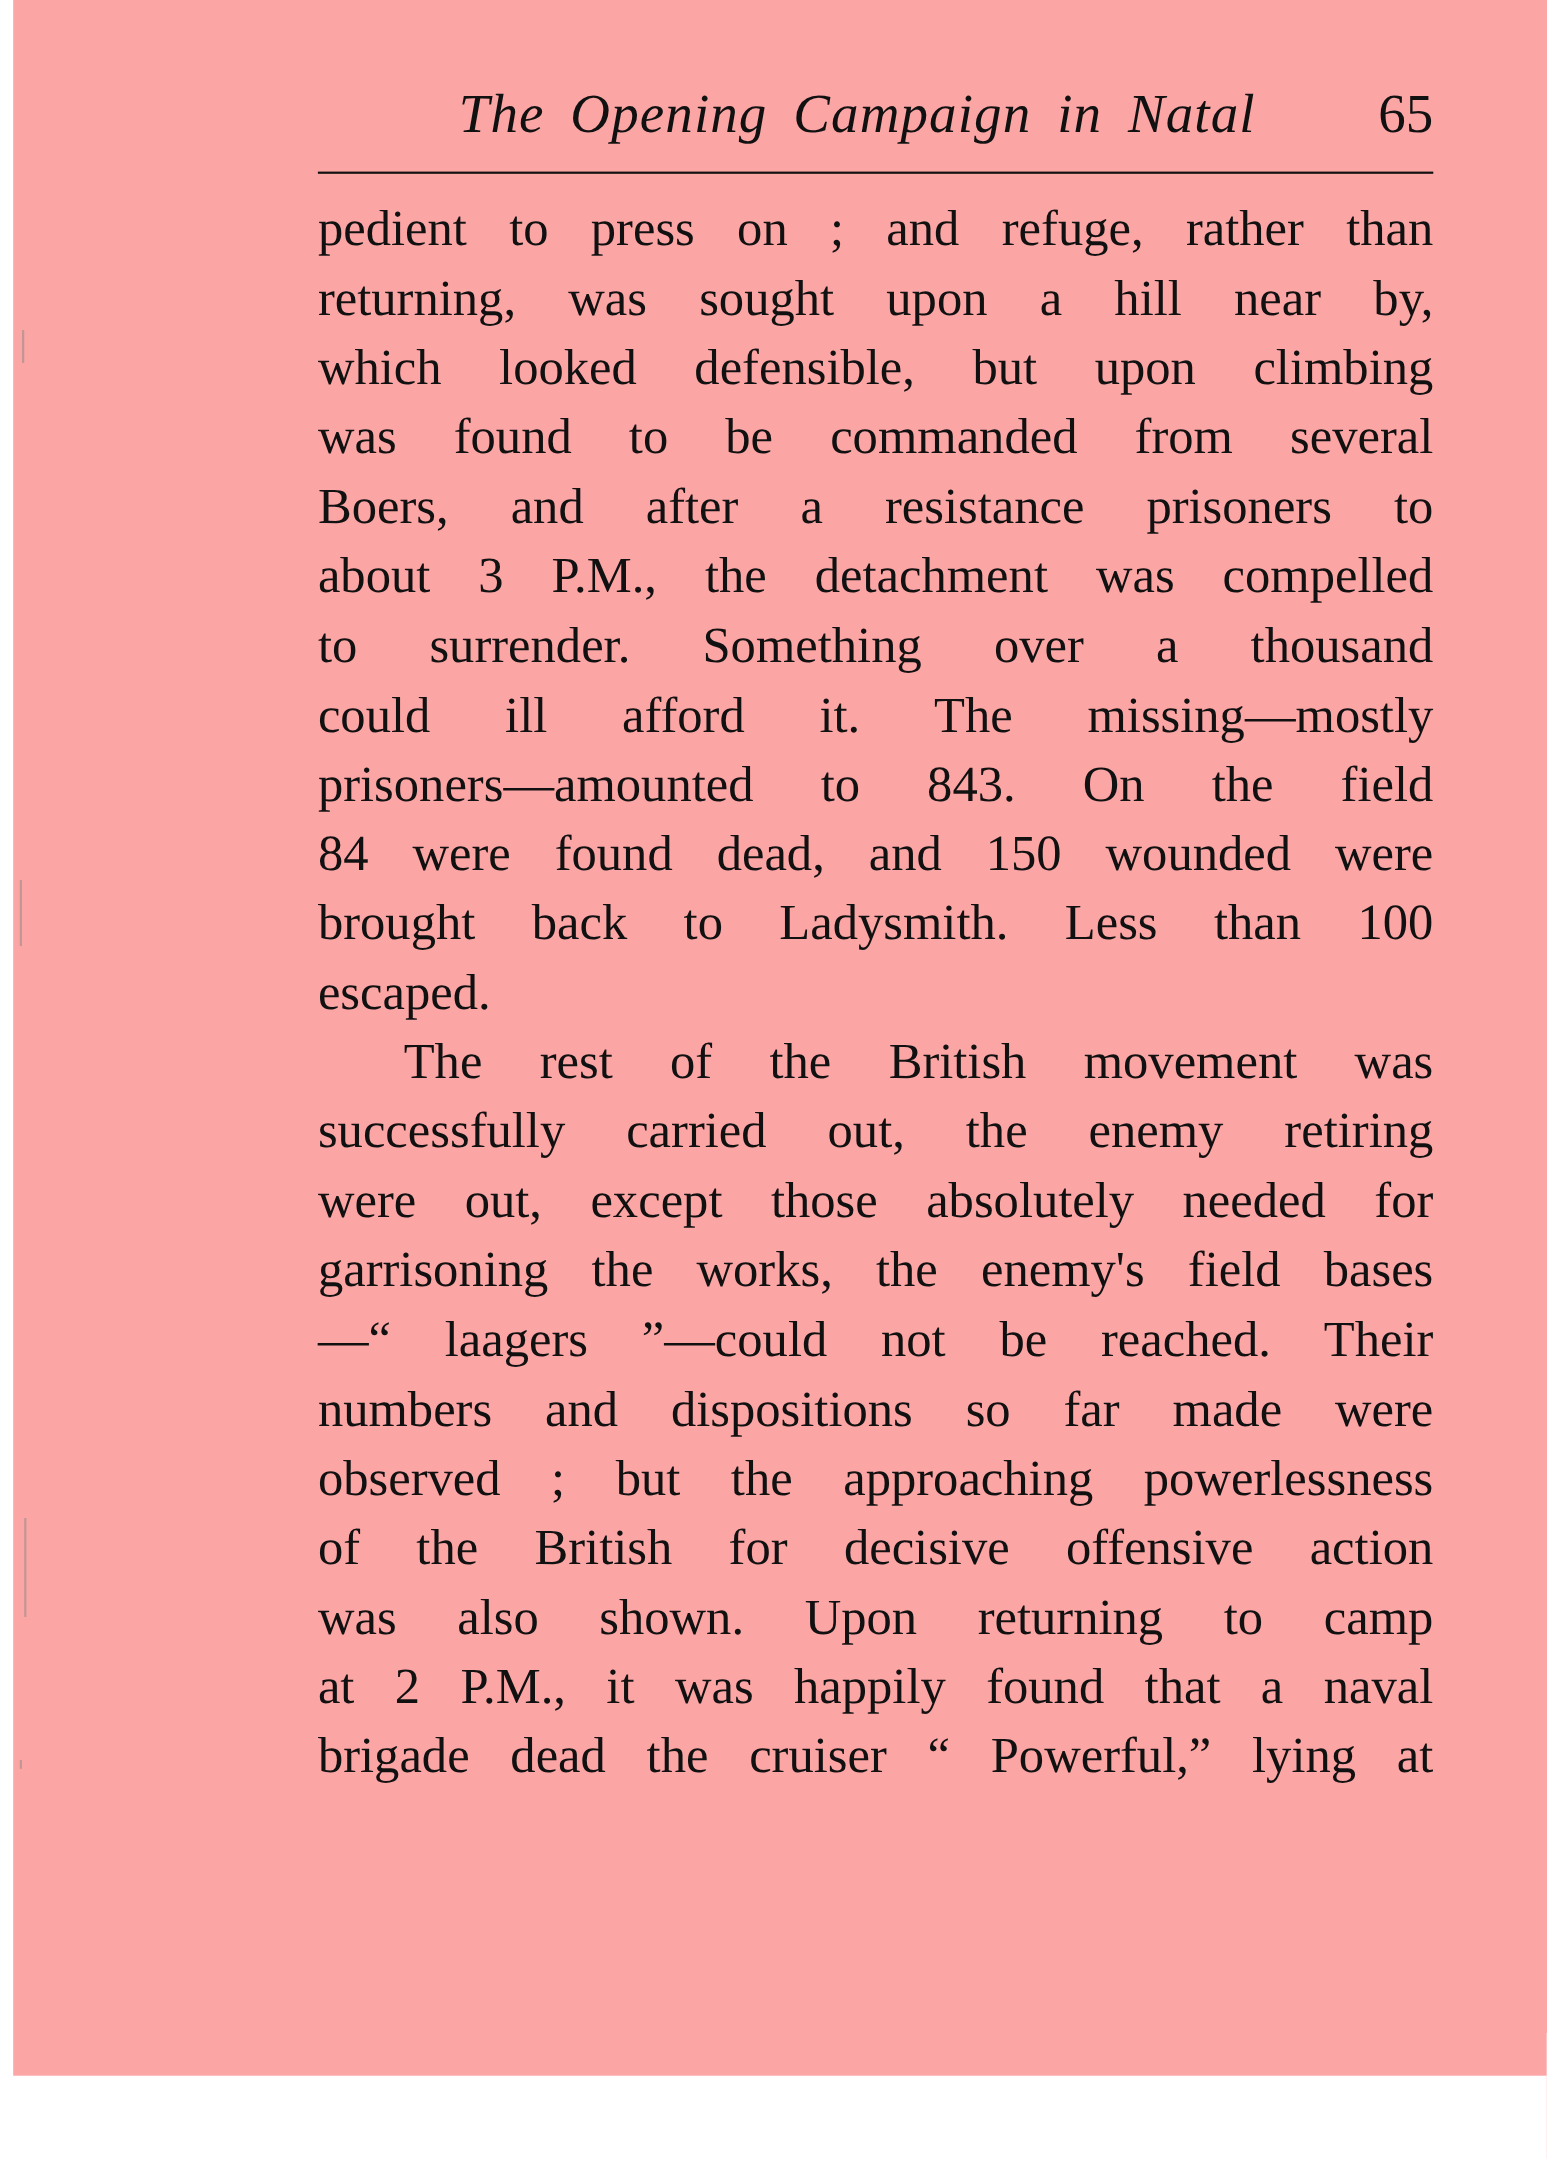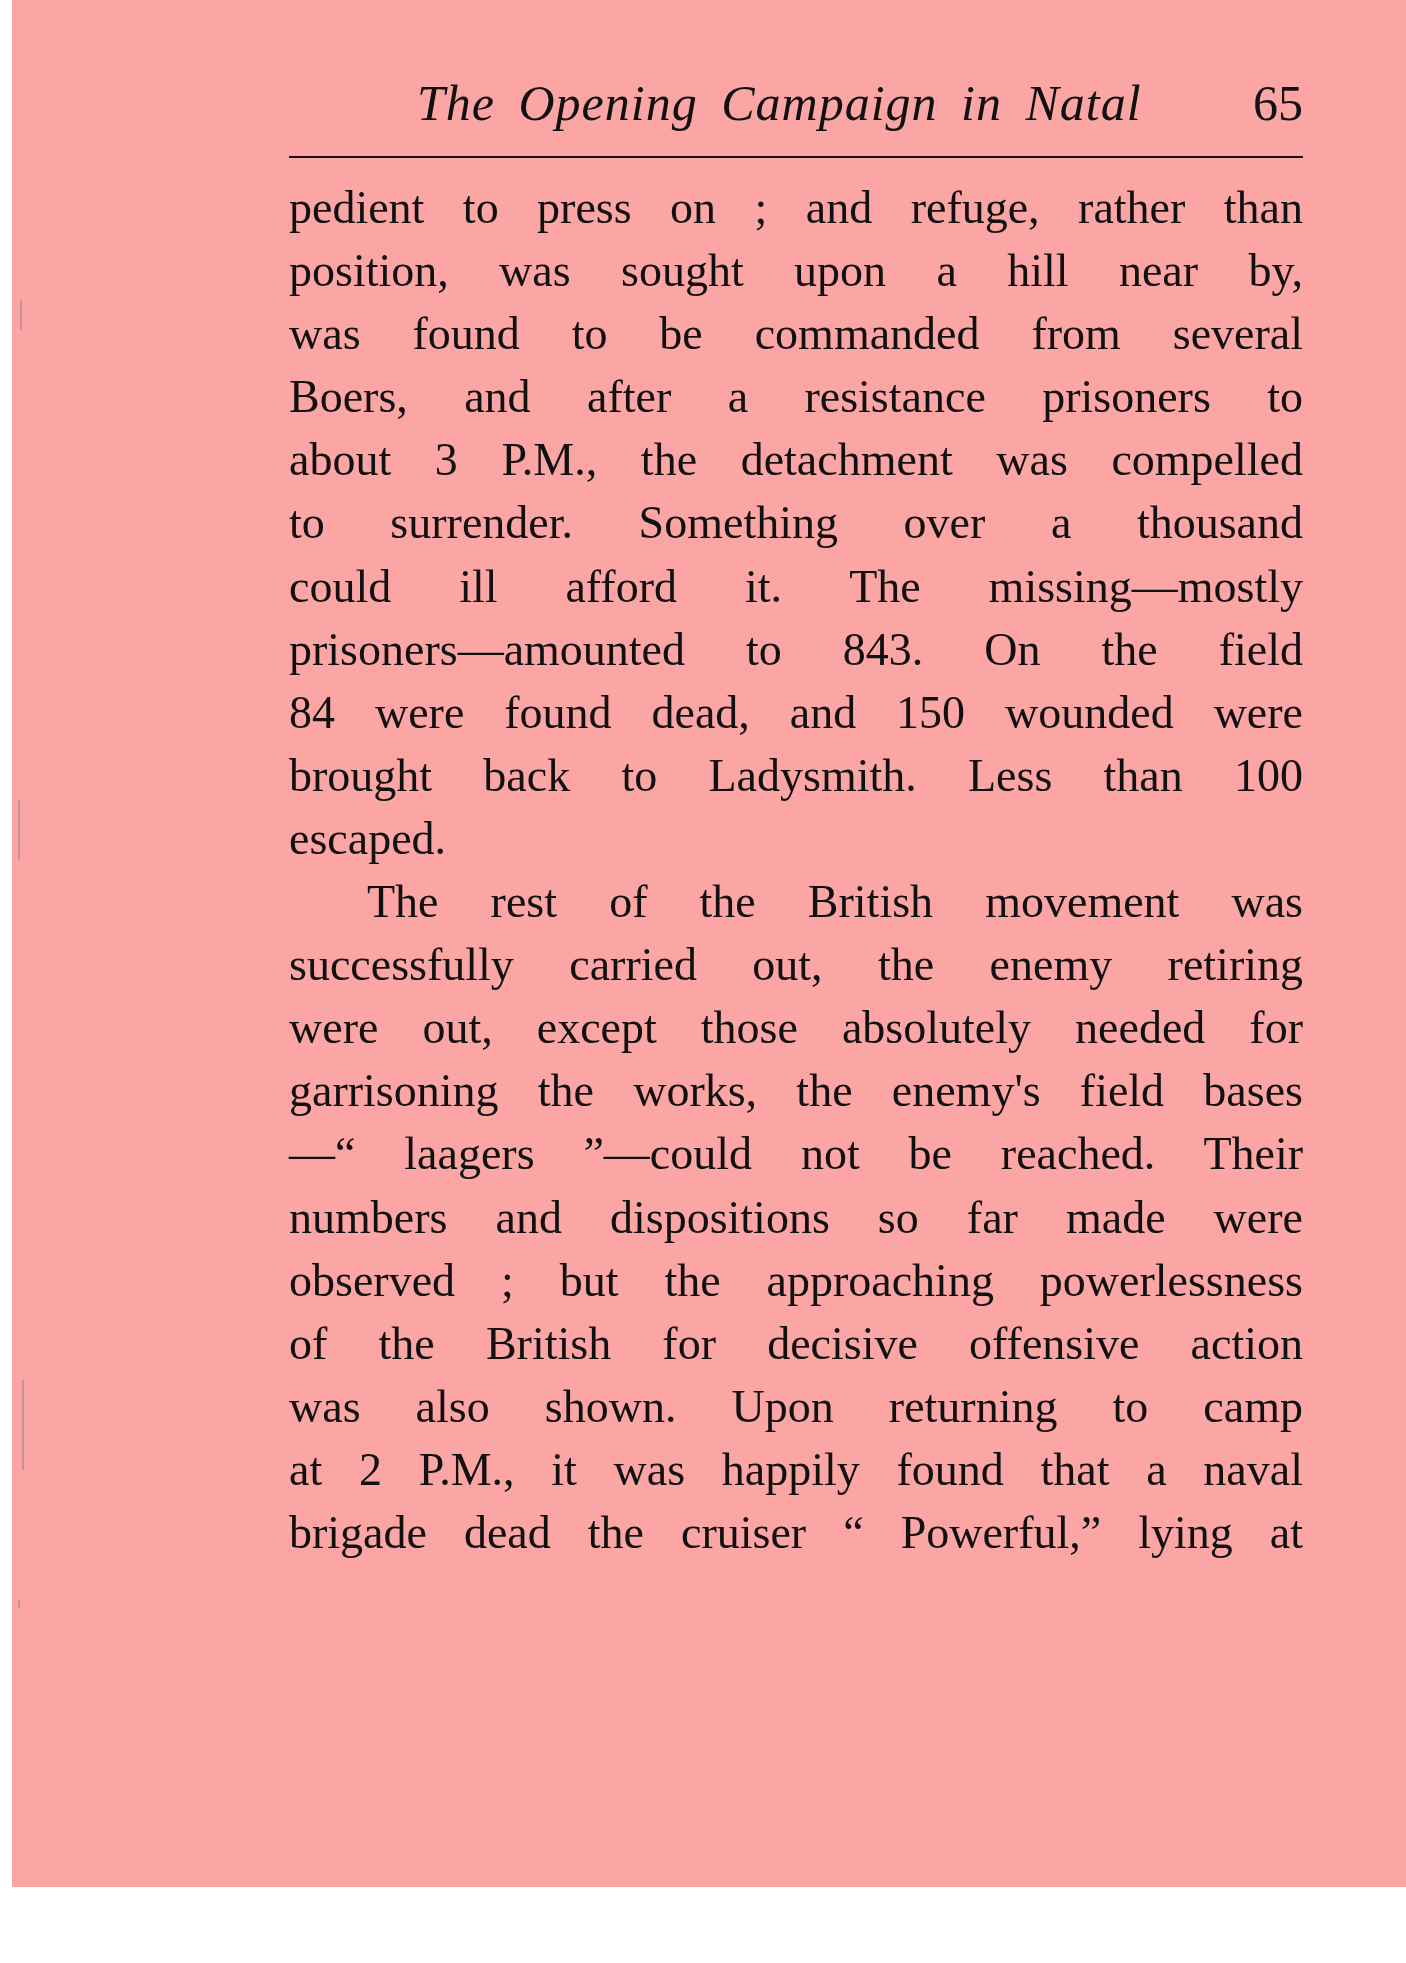--- a/index.html
+++ b/index.html
@@ -45,21 +45,22 @@
   </div>
 
   <div class="running-head">
     <span class="running-title">The Opening Campaign in Natal</span>
     <span class="page-number">65</span>
   </div>
   <div class="head-rule"></div>
 
   <div class="body-text">
     <span class="line">pedient to press on ; and refuge, rather than</span>
-    <span class="line">position, was sought upon a hill near by,</span>
+    <span class="line">returning, was sought upon a hill near by,</span>
+    <span class="line">which looked defensible, but upon climbing</span>
     <span class="line">was found to be commanded from several</span>
     <span class="line">Boers, and after a resistance prisoners to</span>
     <span class="line">about 3 P.M., the detachment was compelled</span>
     <span class="line">to surrender. Something over a thousand</span>
     <span class="line">could ill afford it. The missing—mostly</span>
     <span class="line">prisoners—amounted to 843. On the field</span>
     <span class="line">84 were found dead, and 150 wounded were</span>
     <span class="line">brought back to Ladysmith. Less than 100</span>
     <span class="line last">escaped.</span>
     <span class="line indent">The rest of the British movement was</span>

